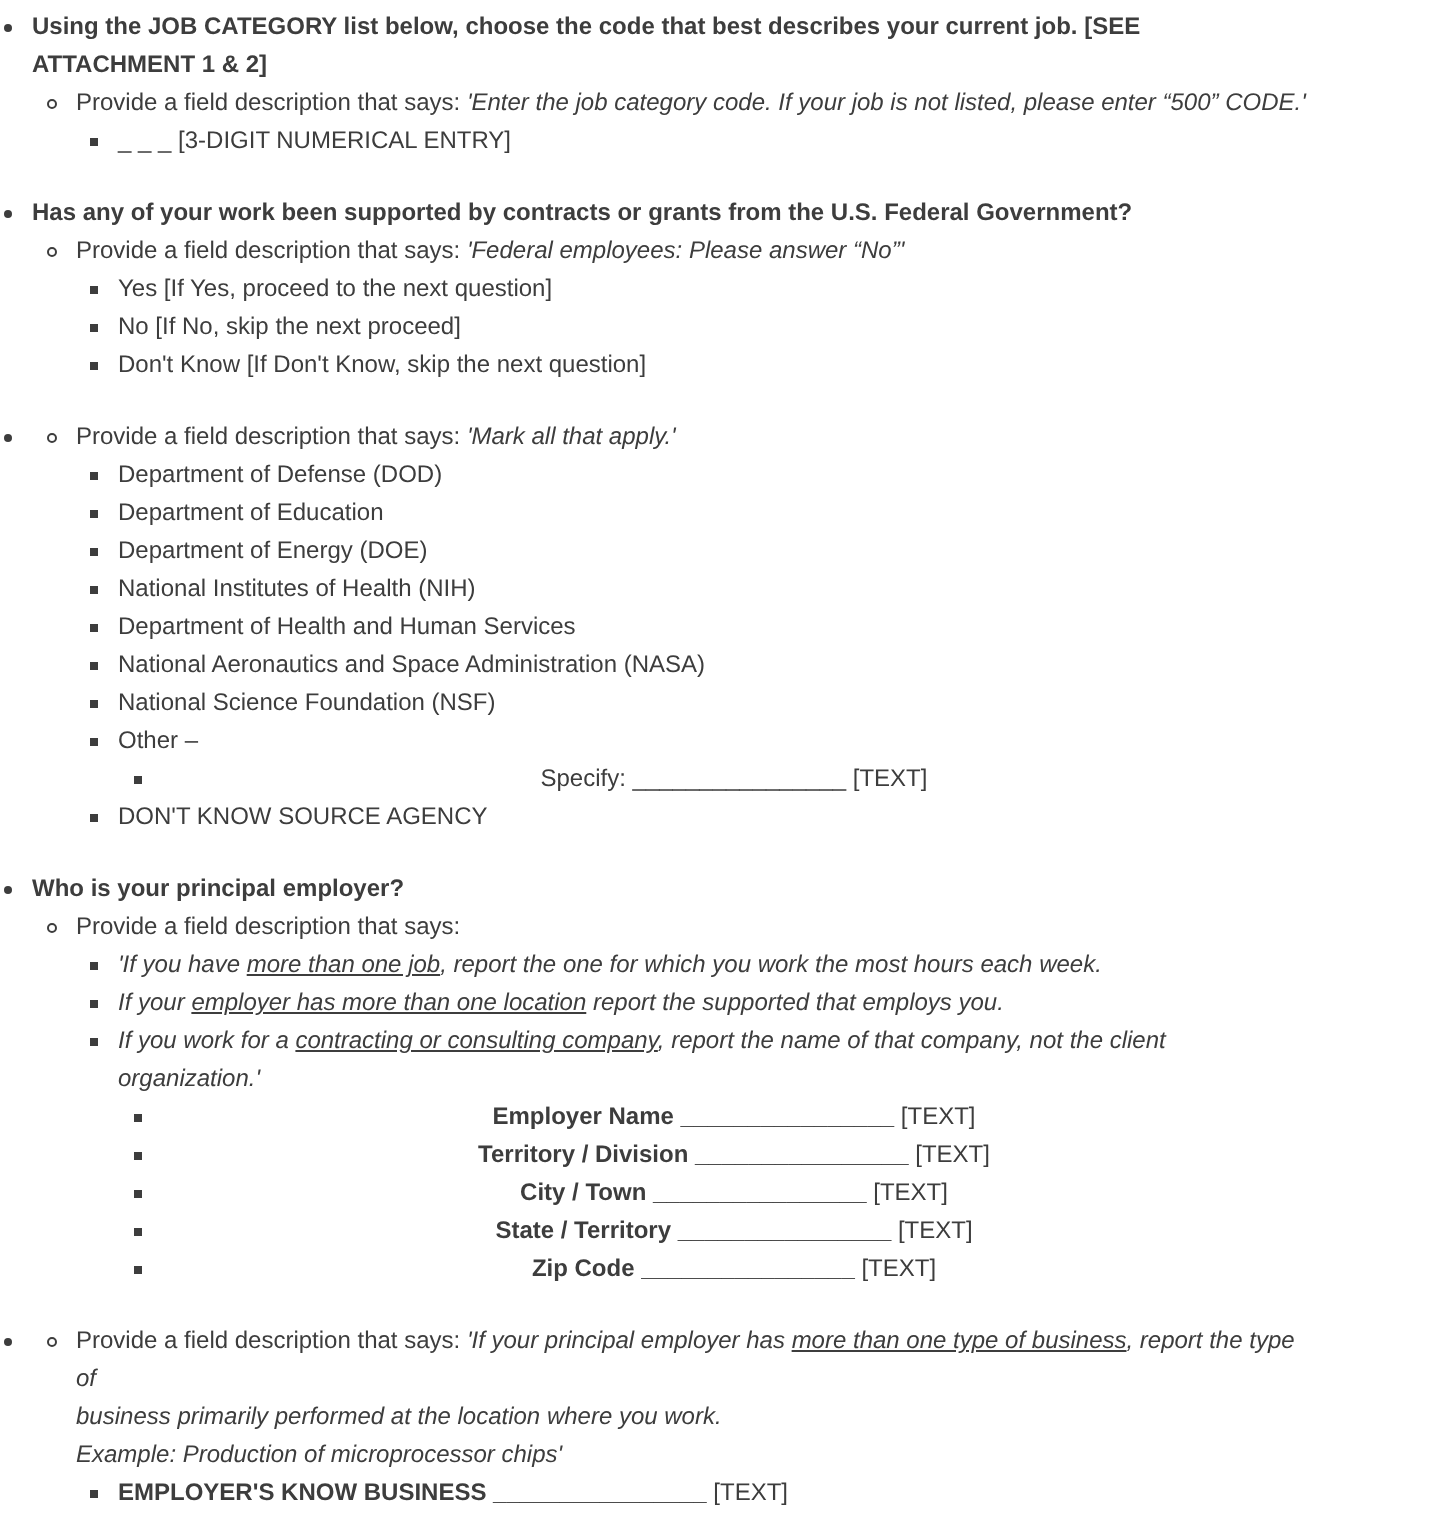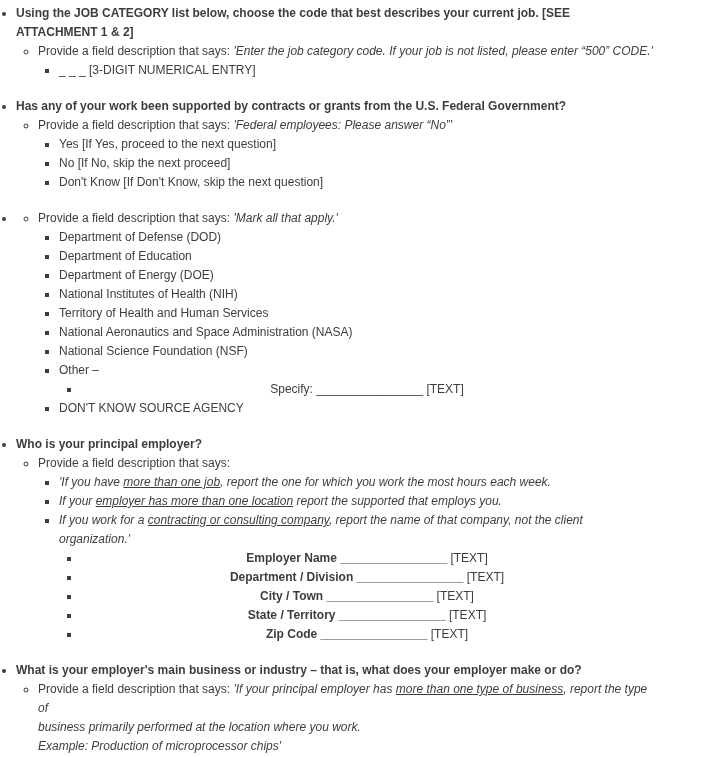--- a/index.html
+++ b/index.html
@@ -65,21 +65,21 @@
 
     <li class="section">
       <ul class="l2">
         <li>
           <span>Provide a field description that says: </span><span class="i">'Mark all that apply.'</span>
           <ul class="l3">
             <li><span>Department of Defense (DOD)</span></li>
             <li><span>Department of Education</span></li>
             <li><span>Department of Energy (DOE)</span></li>
             <li><span>National Institutes of Health (NIH)</span></li>
-            <li><span>Territory of Health and Human Services</span></li>
+            <li><span>Department of Health and Human Services</span></li>
             <li><span>National Aeronautics and Space Administration (NASA)</span></li>
             <li><span>National Science Foundation (NSF)</span></li>
             <li>
               <span>Other –</span>
               <ul class="l4">
                 <li><span>Specify: ________________ [TEXT]</span></li>
               </ul>
             </li>
             <li><span>DON'T KNOW SOURCE AGENCY</span></li>
           </ul>
@@ -96,33 +96,32 @@
             <li>
               <span class="i">'If you have </span><span class="i u">more than one job</span><span class="i">, report the one for which you work the most hours each week.</span>
             </li>
             <li>
               <span class="i">If your </span><span class="i u">employer has more than one location</span><span class="i"> report the supported that employs you.</span>
             </li>
             <li>
               <span class="i">If you work for a </span><span class="i u">contracting or consulting company</span><span class="i">, report the name of that company, not the client</span><br><span class="i">organization.'</span>
               <ul class="l4">
                 <li><span class="b">Employer Name ________________</span><span> [TEXT]</span></li>
-                <li><span class="b">Department / Division ________________</span><span> [TEXT]</span></li>
+                <li><span class="b">Territory / Division ________________</span><span> [TEXT]</span></li>
                 <li><span class="b">City / Town ________________</span><span> [TEXT]</span></li>
                 <li><span class="b">State / Territory ________________</span><span> [TEXT]</span></li>
                 <li><span class="b">Zip Code ________________</span><span> [TEXT]</span></li>
               </ul>
             </li>
           </ul>
         </li>
       </ul>
     </li>
 
     <li class="section">
-      <span class="q">What is your employer's main business or industry – that is, what does your employer make or do?</span>
       <ul class="l2">
         <li>
           <span>Provide a field description that says: </span><span class="i">'If your principal employer has </span><span class="i u">more than one type of business</span><span class="i">, report the type of</span><br><span class="i">business primarily performed at the location where you work.</span><br><span class="i">Example: Production of microprocessor chips'</span>
           <ul class="l3">
             <li><span class="b">EMPLOYER'S KNOW BUSINESS ________________</span><span> [TEXT]</span></li>
           </ul>
         </li>
       </ul>
     </li>
 

